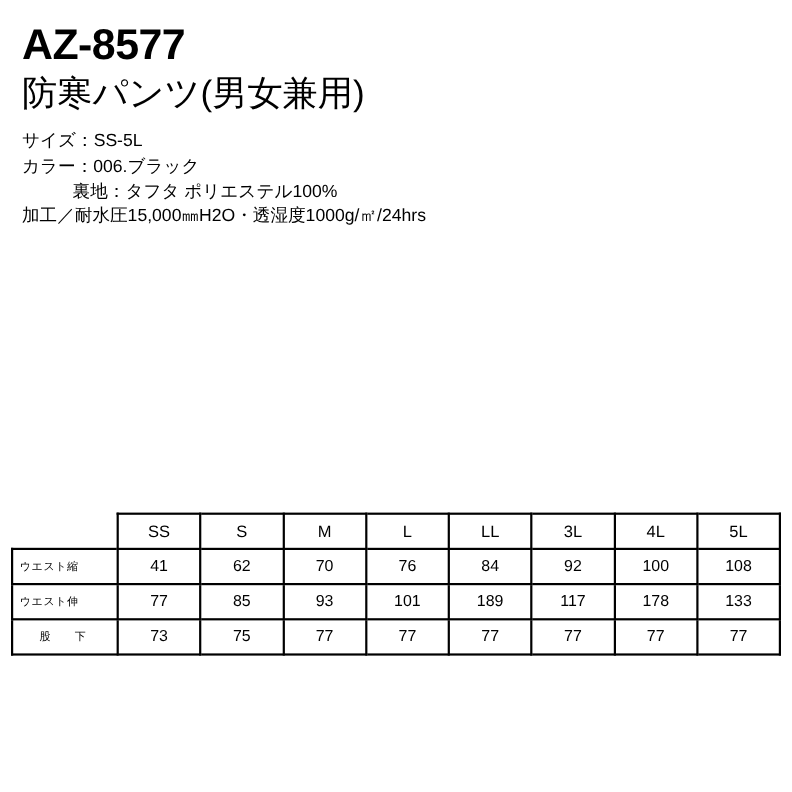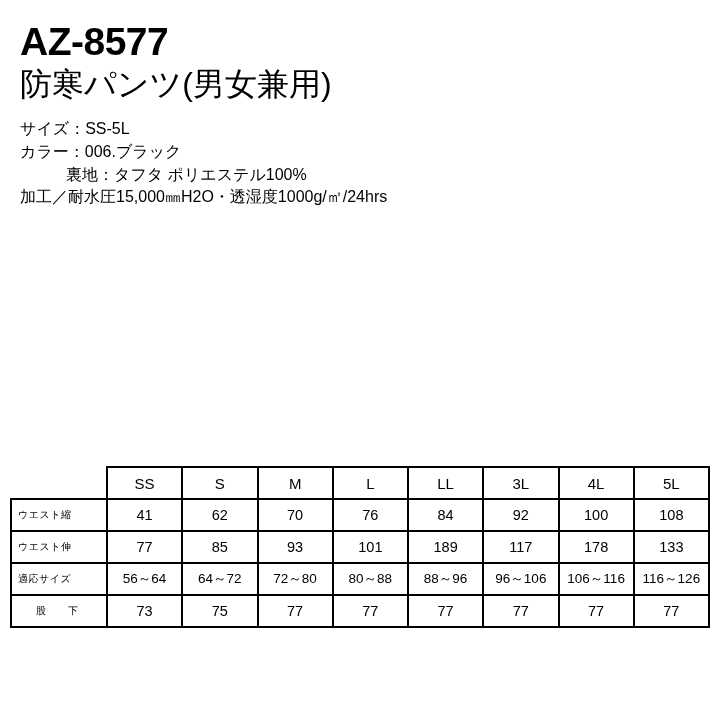--- a/index.html
+++ b/index.html
@@ -149,31 +149,20 @@
         <td class="data">77</td>
         <td class="data">85</td>
         <td class="data">93</td>
         <td class="data">101</td>
         <td class="data">189</td>
         <td class="data">117</td>
         <td class="data">178</td>
         <td class="data">133</td>
       </tr>
       <tr>
-        <td class="row-head">適応サイズ</td>
-        <td class="range">56～64</td>
-        <td class="range">64～72</td>
-        <td class="range">72～80</td>
-        <td class="range">80～88</td>
-        <td class="range">88～96</td>
-        <td class="range">96～106</td>
-        <td class="range">106～116</td>
-        <td class="range">116～126</td>
-      </tr>
-      <tr>
         <td class="row-head spaced">股　下</td>
         <td class="data">73</td>
         <td class="data">75</td>
         <td class="data">77</td>
         <td class="data">77</td>
         <td class="data">77</td>
         <td class="data">77</td>
         <td class="data">77</td>
         <td class="data">77</td>
       </tr>

